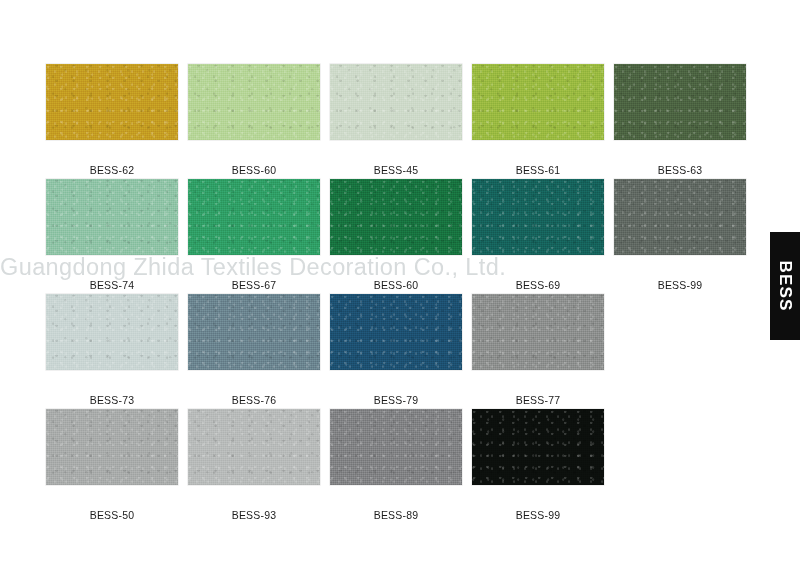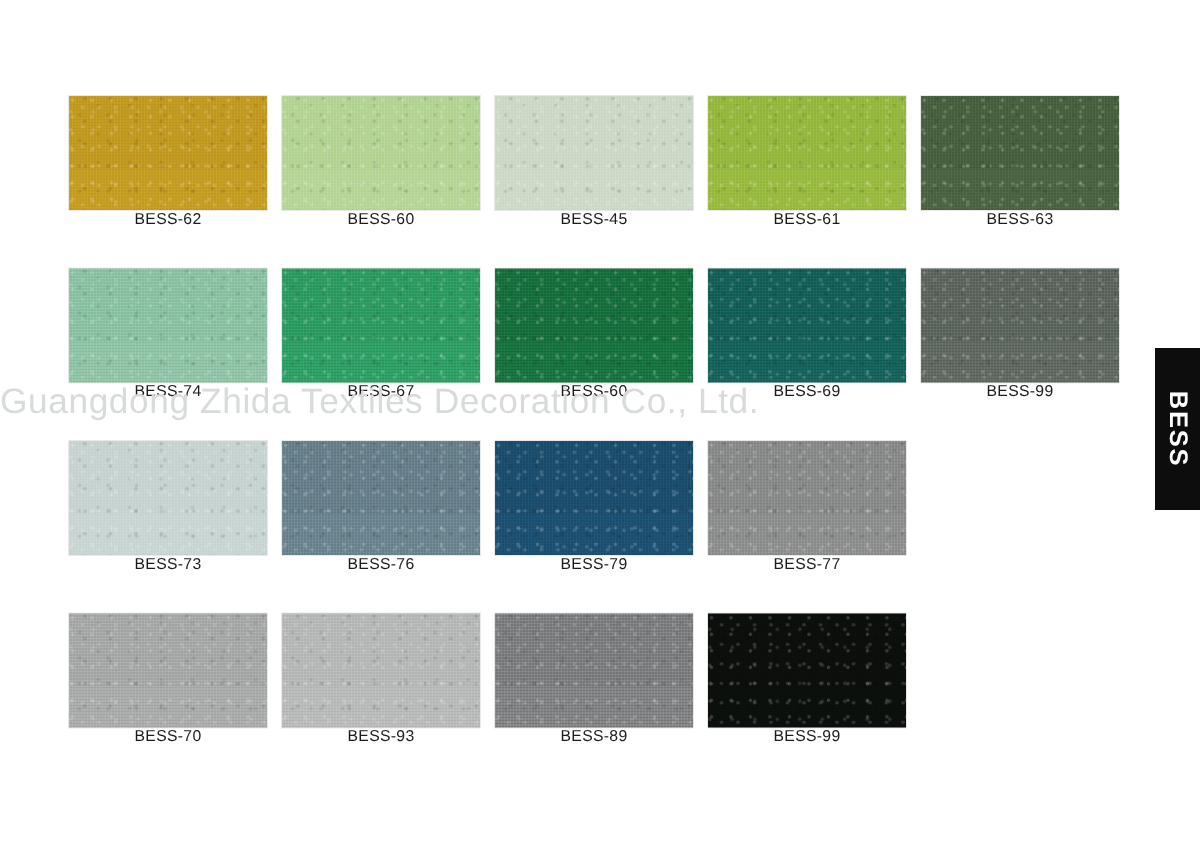--- a/index.html
+++ b/index.html
@@ -88,21 +88,21 @@
       radial-gradient(circle at 62% 12%, rgba(0,0,0,0.12) 0 1px, transparent 1.4px),
       radial-gradient(circle at 82% 58%, rgba(255,255,255,0.18) 0 1px, transparent 1.4px),
       radial-gradient(circle at 37% 74%, rgba(0,0,0,0.10) 0 1px, transparent 1.4px),
       radial-gradient(circle at 8% 88%, rgba(255,255,255,0.16) 0 1px, transparent 1.4px),
       radial-gradient(circle at 92% 33%, rgba(0,0,0,0.09) 0 1px, transparent 1.4px);
     background-size: 13px 11px, 17px 15px, 11px 13px, 19px 17px, 15px 12px, 21px 19px;
     opacity: 0.85;
   }
 
   .swatch-label {
-    margin-top: 0;
+    margin-top: 24px;
     text-align: center;
     font-size: 10.5px;
     color: #1c1c1c;
     font-family: "Liberation Sans", sans-serif;
     letter-spacing: 0.2px;
     white-space: nowrap;
   }
 
   
   #side-tab {
@@ -198,21 +198,21 @@
       </div>
       <div class="swatch-cell">
         <div class="swatch-chip" style="background-color: rgb(138, 140, 139);"></div>
         <div class="swatch-label">BESS-77</div>
       </div>
     </div>
 
     <div class="swatch-row">
       <div class="swatch-cell">
         <div class="swatch-chip" style="background-color: rgb(166, 169, 168);"></div>
-        <div class="swatch-label">BESS-70</div>
+        <div class="swatch-label">BESS-50</div>
       </div>
       <div class="swatch-cell">
         <div class="swatch-chip" style="background-color: rgb(182, 185, 184);"></div>
         <div class="swatch-label">BESS-93</div>
       </div>
       <div class="swatch-cell">
         <div class="swatch-chip" style="background-color: rgb(126, 127, 129);"></div>
         <div class="swatch-label">BESS-89</div>
       </div>
       <div class="swatch-cell">

